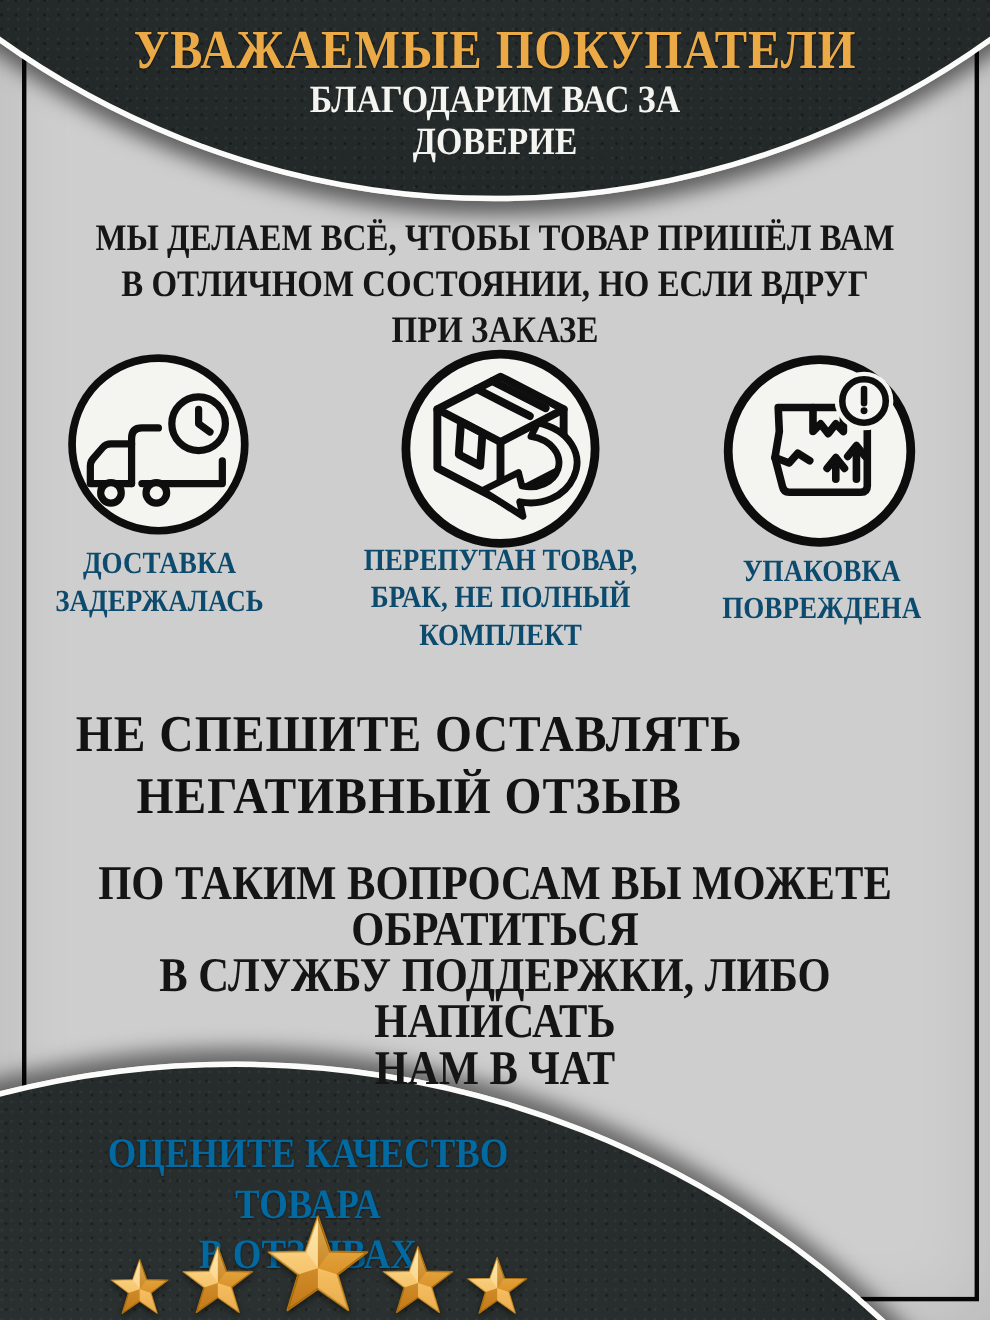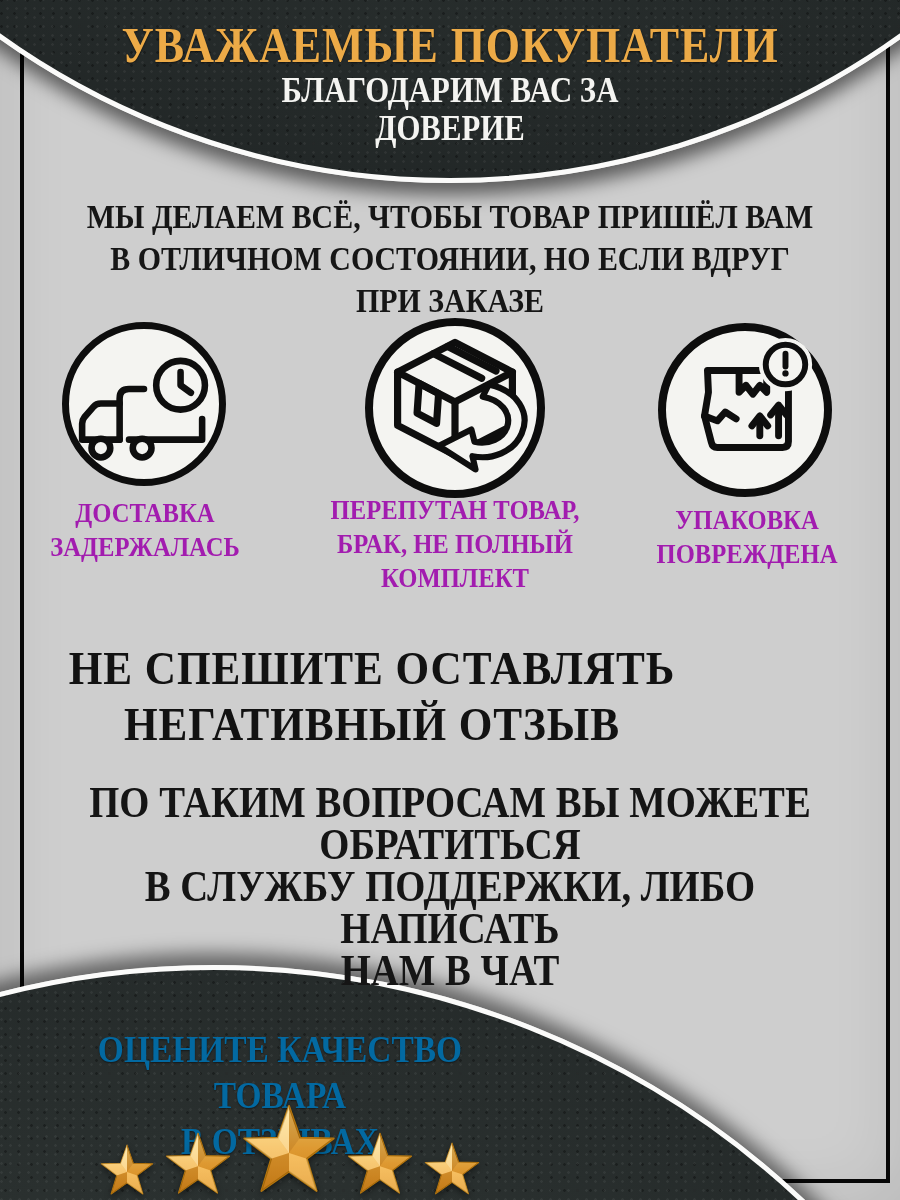--- a/index.html
+++ b/index.html
@@ -42,21 +42,21 @@
 
   .icon-circle{
     position:absolute;z-index:3;border-radius:50%;background:#f4f4f1;
     border-style:solid;border-color:#0d0d0d;box-sizing:border-box;
   }
   .ic1{left:62px;top:322px;width:164px;height:164px;border-width:7px;}
   .ic2{left:365px;top:318px;width:180px;height:180px;border-width:8px;}
   .ic3{left:658px;top:323px;width:174px;height:174px;border-width:8px;}
   .icon-circle svg{position:absolute;left:0;top:0;width:100%;height:100%;}
 
-  .caption{font-size:28px;line-height:34px;color:#a21caf;}
+  .caption{font-size:28px;line-height:34px;color:#0c4a6e;}
   .cap1{left:15px;top:496px;width:260px;}
   .cap2{left:305px;top:493px;width:300px;}
   .cap3{left:617px;top:503px;width:260px;}
 
   .warning{left:0;top:640px;width:744px;font-size:47px;line-height:56px;letter-spacing:1px;color:#121212;}
   .warning .cond{transform:scaleX(.92);}
   .support{left:0;top:782px;width:900px;font-size:44px;line-height:42px;color:#151515;}
 
   .footer-text{left:0;top:1026px;width:560px;font-size:38px;line-height:46px;color:#0369a1;
     text-shadow:0 1px 2px rgba(0,0,0,.5);}

